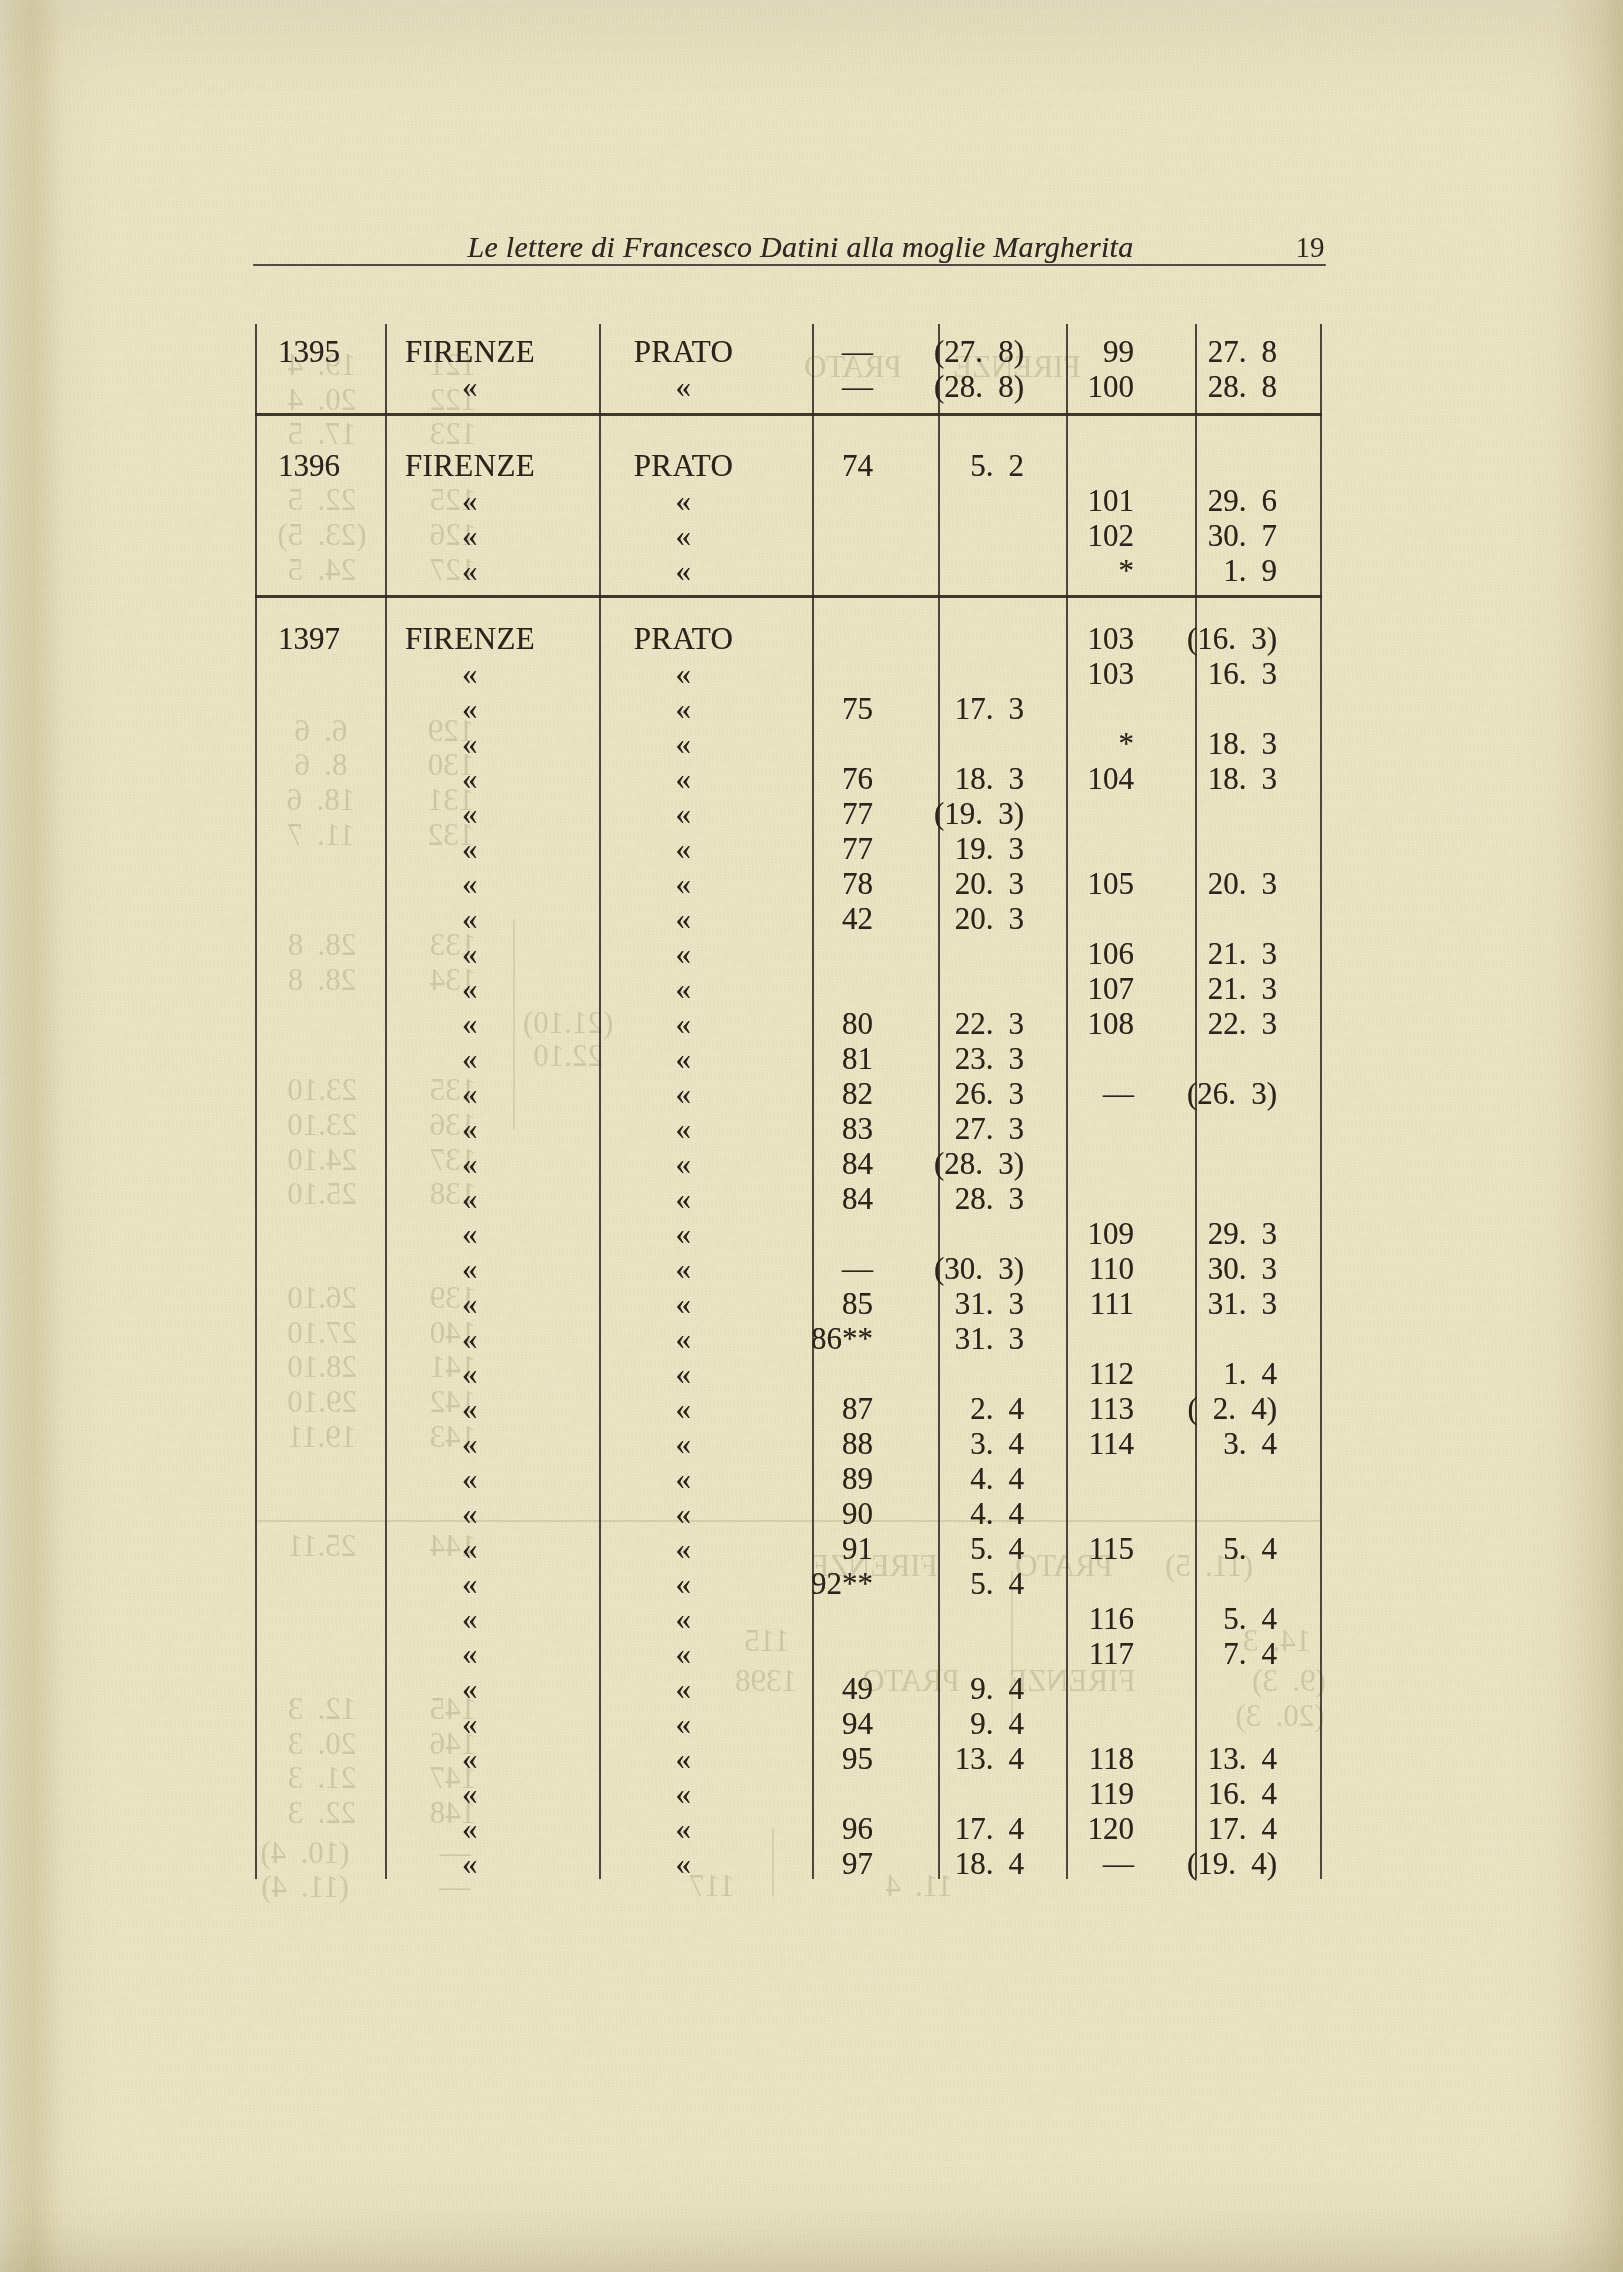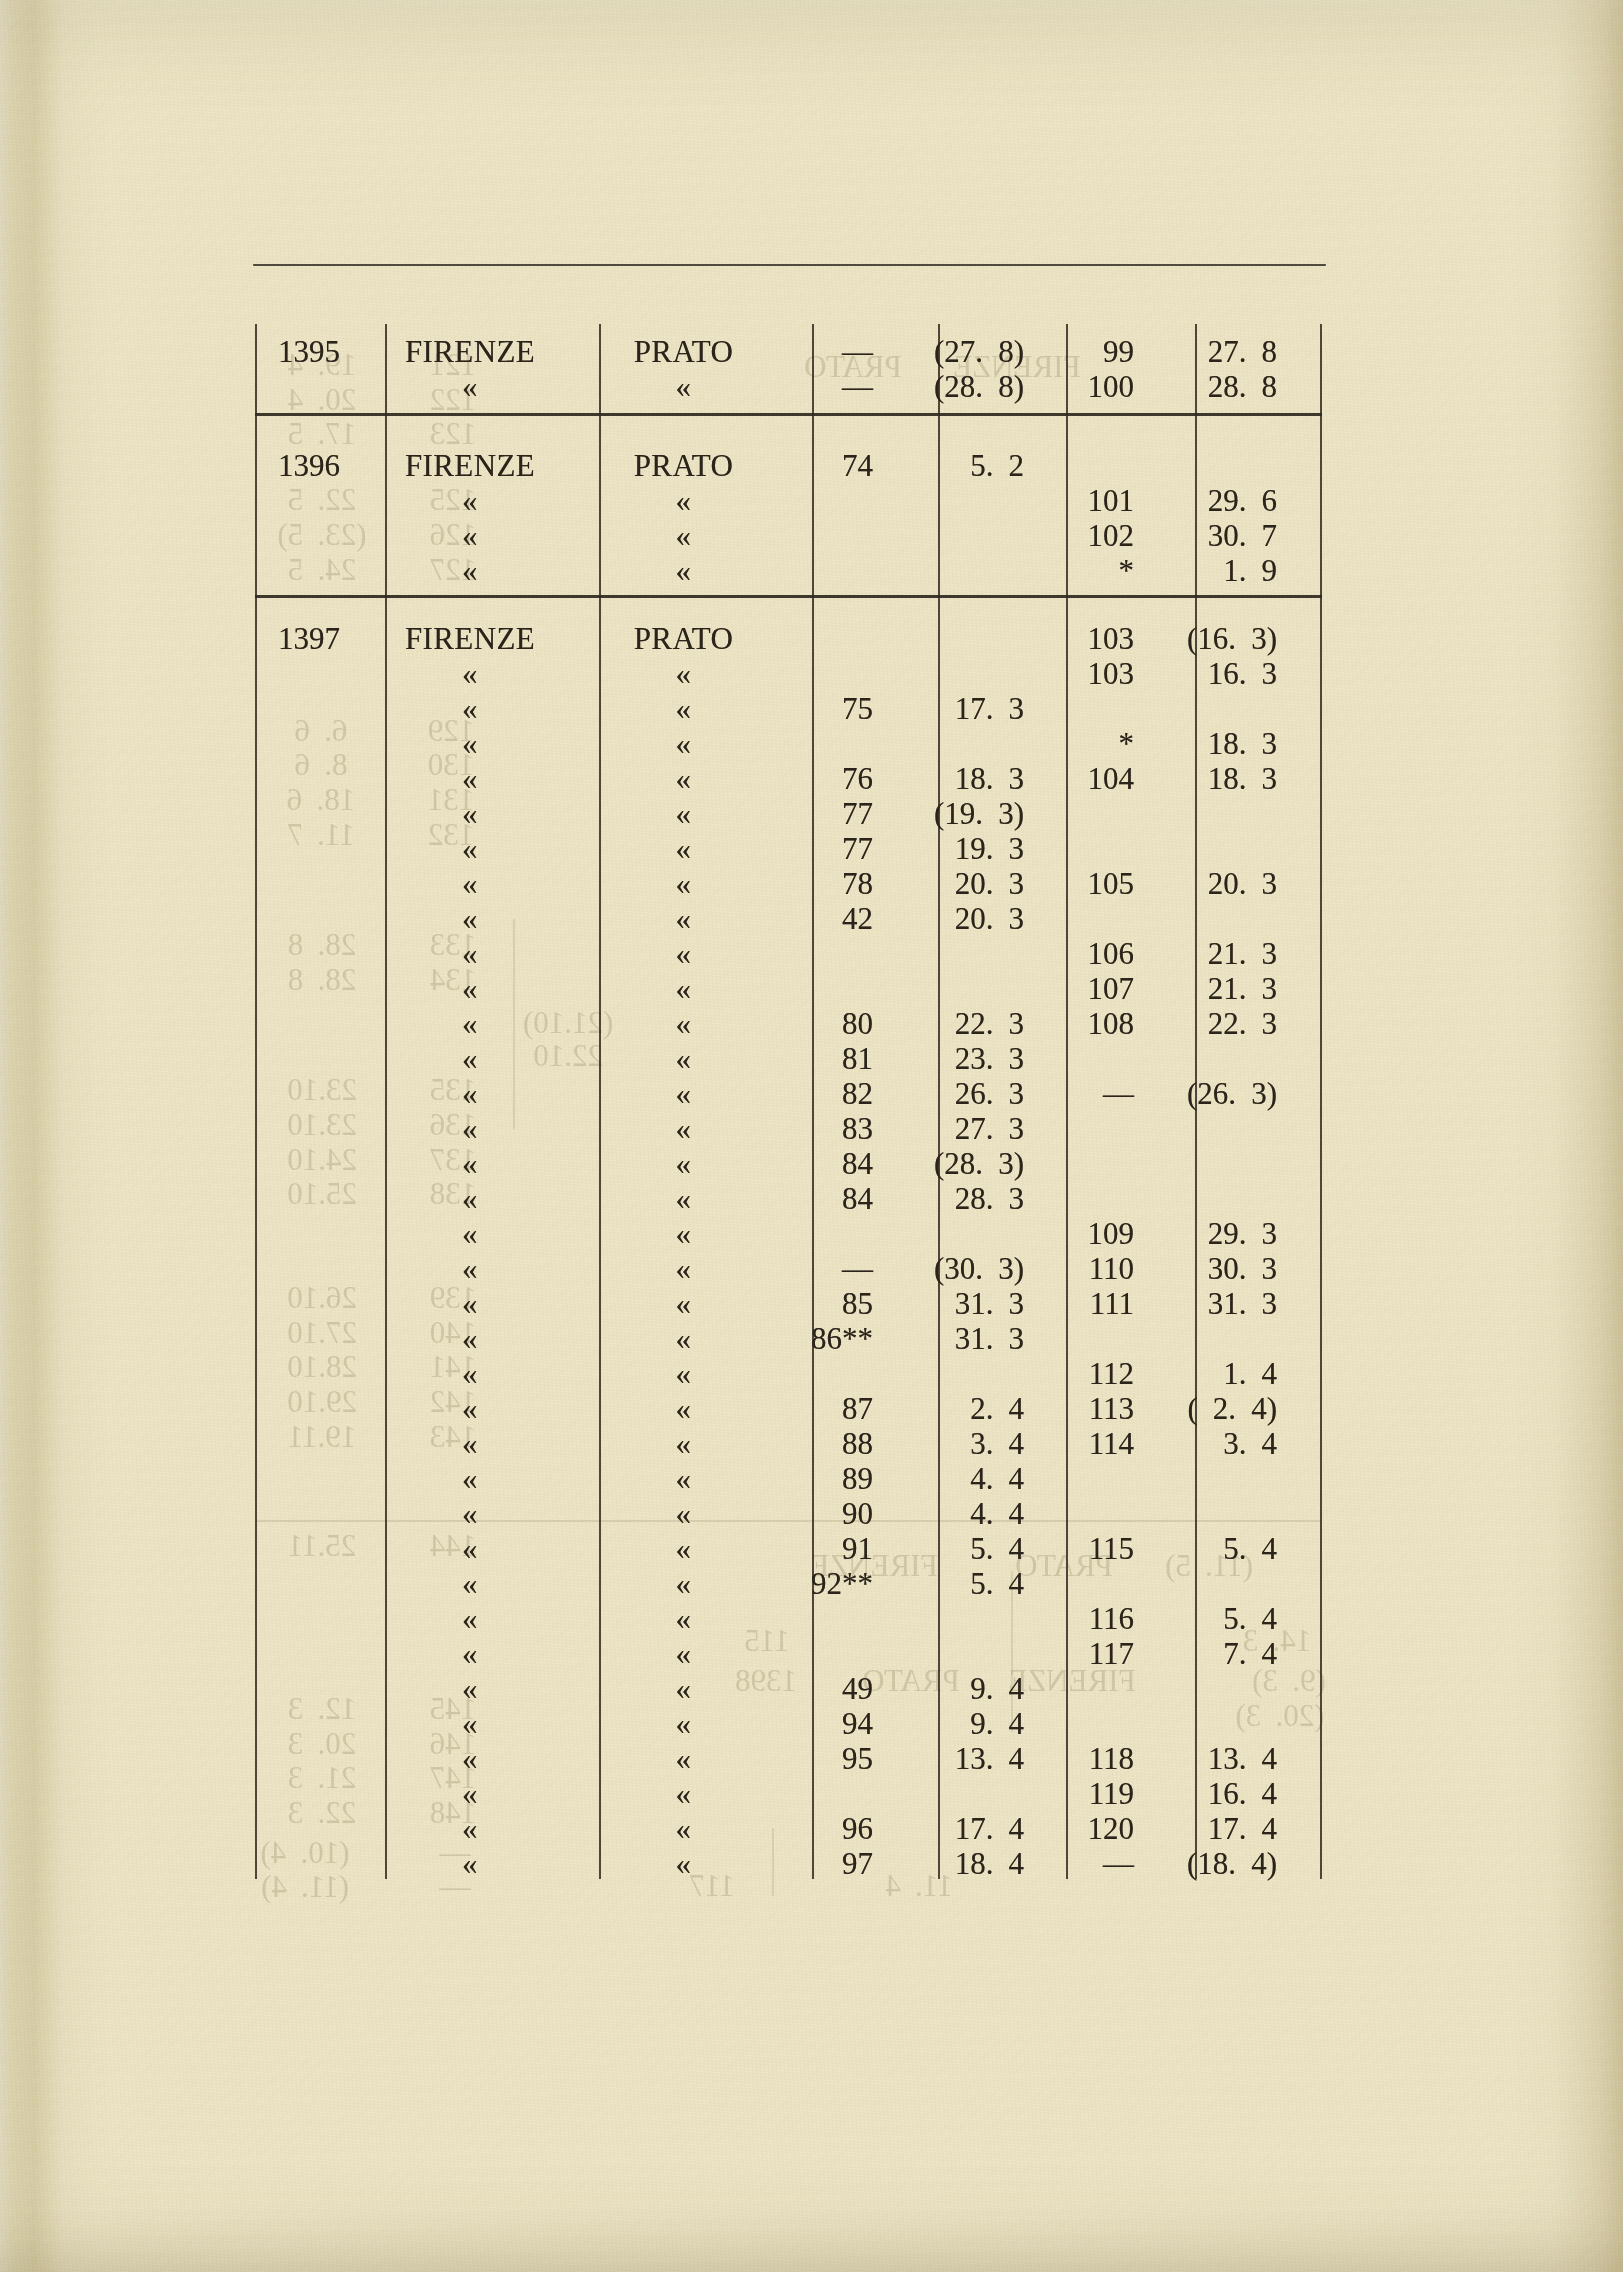--- a/index.html
+++ b/index.html
@@ -130,20 +130,24 @@
       <span class="ghost" style="left: 322px; top: 1797px;">22. 3</span>
       <span class="ghost" style="left: 453px; top: 1797px;">148</span>
       <span class="ghost" style="left: 305px; top: 1837px;">(10. 4)</span>
       <span class="ghost" style="left: 455px; top: 1837px;">—</span>
       <span class="ghost" style="left: 305px; top: 1871px;">(11. 4)</span>
       <span class="ghost" style="left: 455px; top: 1871px;">—</span>
       <span class="ghost" style="left: 712px; top: 1870px;">117</span>
       <span class="ghost" style="left: 919px; top: 1870px;">11. 4</span>
     </div>
 
+  <div class="header">
+    <div class="title">Le lettere di Francesco Datini alla moglie Margherita</div>
+    <div class="pageno">19</div>
+  </div>
   <div class="rule"></div>
 
   <div class="table" id="table">
       <div class="vline" style="left: 0px;"></div>
       <div class="vline" style="left: 130px;"></div>
       <div class="vline" style="left: 344px;"></div>
       <div class="vline" style="left: 557px;"></div>
       <div class="vline" style="left: 683px;"></div>
       <div class="vline" style="left: 811px;"></div>
       <div class="vline" style="left: 940px;"></div>
@@ -524,19 +528,19 @@
           <div class="cell c5">120</div>
           <div class="cell c6">17. 4</div>
         </div>
         <div class="row" style="height: 35px;">
           <div class="cell c0"></div>
           <div class="cell c1">«</div>
           <div class="cell c2">«</div>
           <div class="cell c3">97</div>
           <div class="cell c4">18. 4</div>
           <div class="cell c5">—</div>
-          <div class="cell c6">(18. 4)</div>
+          <div class="cell c6">(19. 4)</div>
         </div>
       </div>
     </div>
 
 </div>
 
 
 </body></html>

